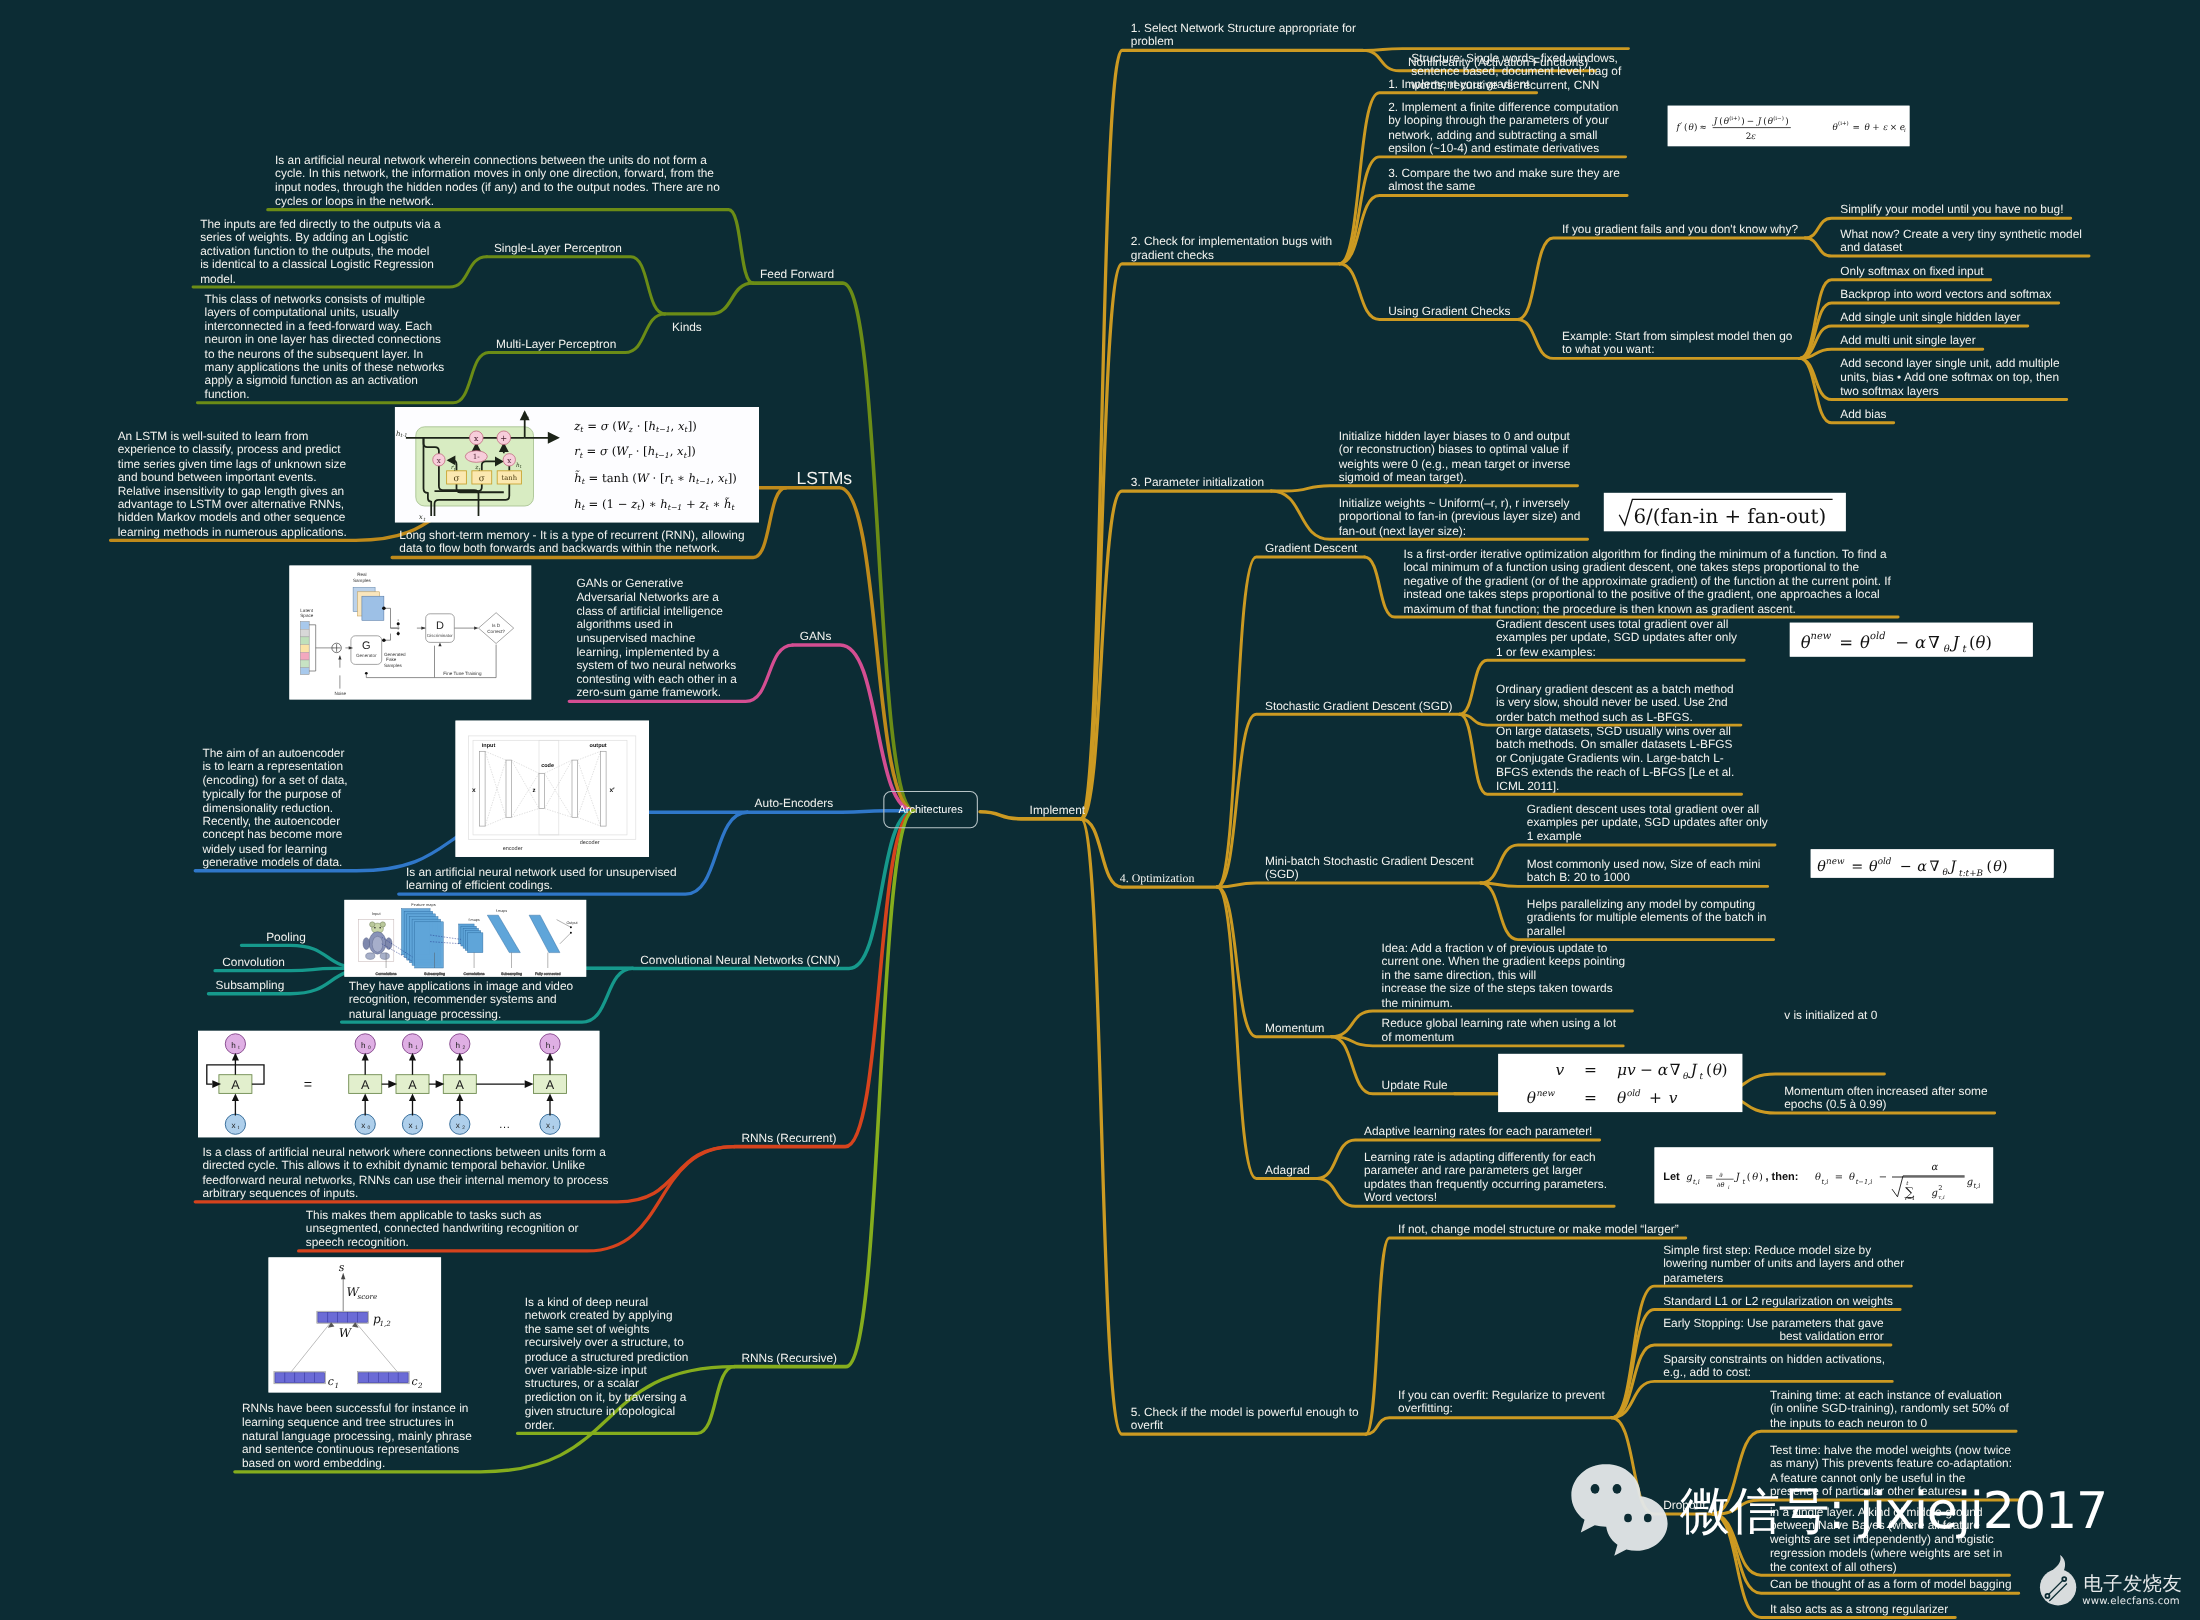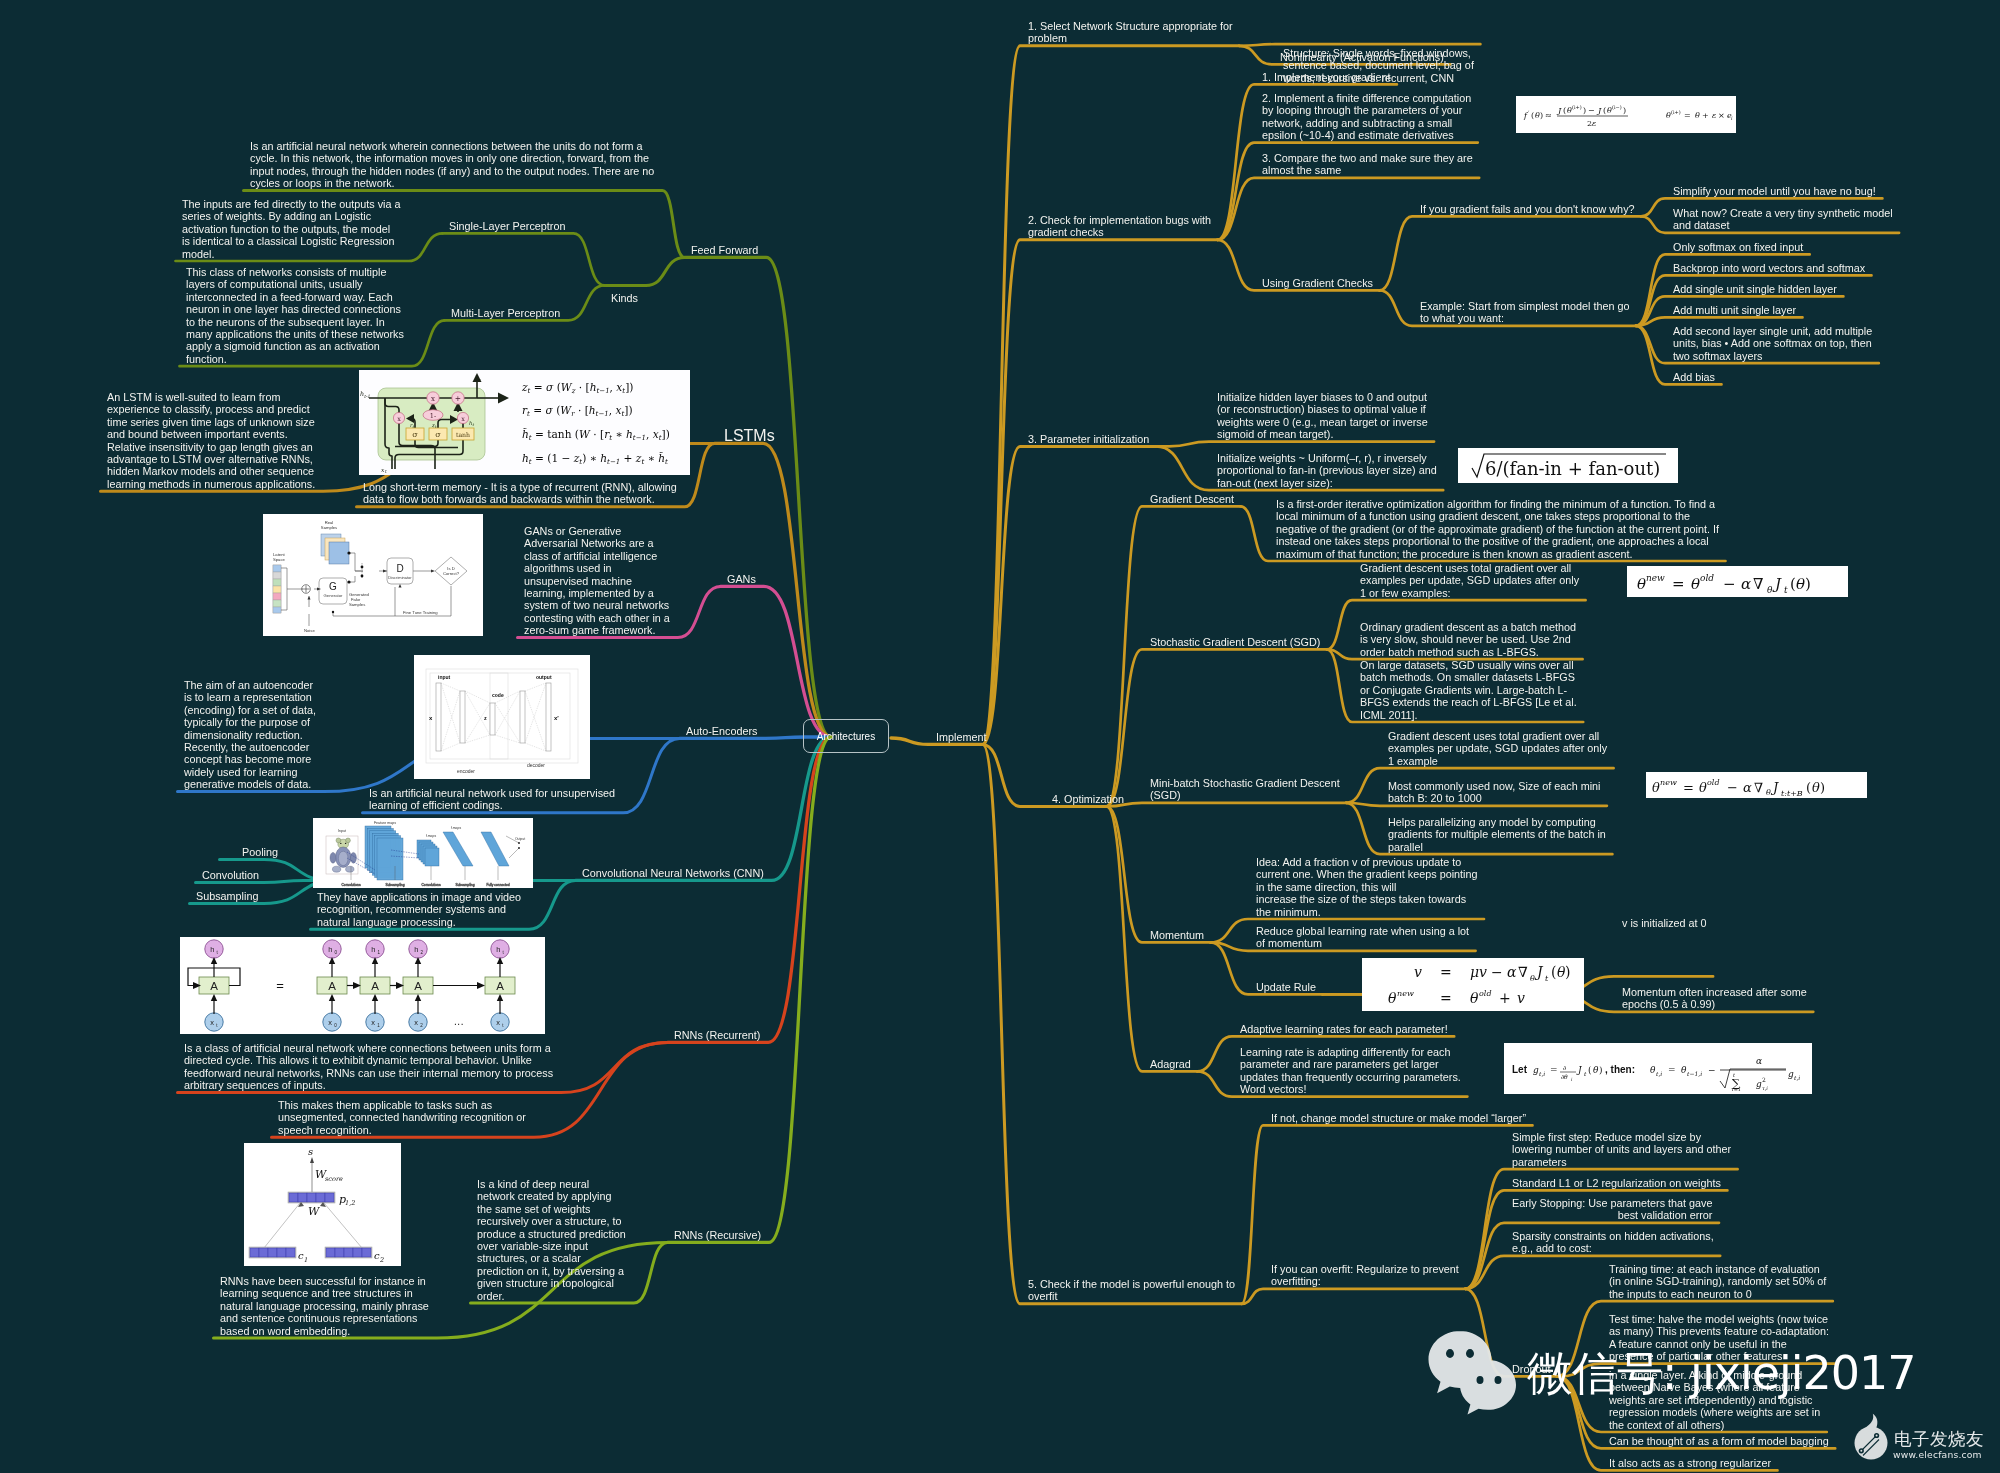--- a/index.html
+++ b/index.html
@@ -221,21 +221,21 @@
 two softmax layers</div>
       <div class="node" style="left: 1673px; top: 371px; font-size: 10.8px; line-height: 12.4px;">Add bias</div>
       <div class="node" style="left: 1028px; top: 433px; font-size: 10.8px; line-height: 12.4px;">3. Parameter initialization</div>
       <div class="node" style="left: 1217px; top: 391px; font-size: 10.8px; line-height: 12.4px;">Initialize hidden layer biases to 0 and output
 (or reconstruction) biases to optimal value if
 weights were 0 (e.g., mean target or inverse
 sigmoid of mean target).</div>
       <div class="node" style="left: 1217px; top: 452px; font-size: 10.8px; line-height: 12.4px;">Initialize weights ~ Uniform(–r, r), r inversely
 proportional to fan-in (previous layer size) and
 fan-out (next layer size):</div>
-      <div class="node" style="left: 1052px; top: 793px; font-size: 10.8px; line-height: 12.4px;">4. Optimization</div>
+      <div class="node" style="left: 1018px; top: 793px; font-size: 10.8px; line-height: 12.4px; font-family: Liberation Serif, serif;">4. Optimization</div>
       <div class="node" style="left: 1150px; top: 493px; font-size: 10.8px; line-height: 12.4px;">Gradient Descent</div>
       <div class="node" style="left: 1276px; top: 498px; font-size: 10.8px; line-height: 12.4px;">Is a first-order iterative optimization algorithm for finding the minimum of a function. To find a
 local minimum of a function using gradient descent, one takes steps proportional to the
 negative of the gradient (or of the approximate gradient) of the function at the current point. If
 instead one takes steps proportional to the positive of the gradient, one approaches a local
 maximum of that function; the procedure is then known as gradient ascent.</div>
       <div class="node" style="left: 1150px; top: 636px; font-size: 10.8px; line-height: 12.4px;">Stochastic Gradient Descent (SGD)</div>
       <div class="node" style="left: 1360px; top: 562px; font-size: 10.8px; line-height: 12.4px;">Gradient descent uses total gradient over all
 examples per update, SGD updates after only
 1 or few examples:</div>

